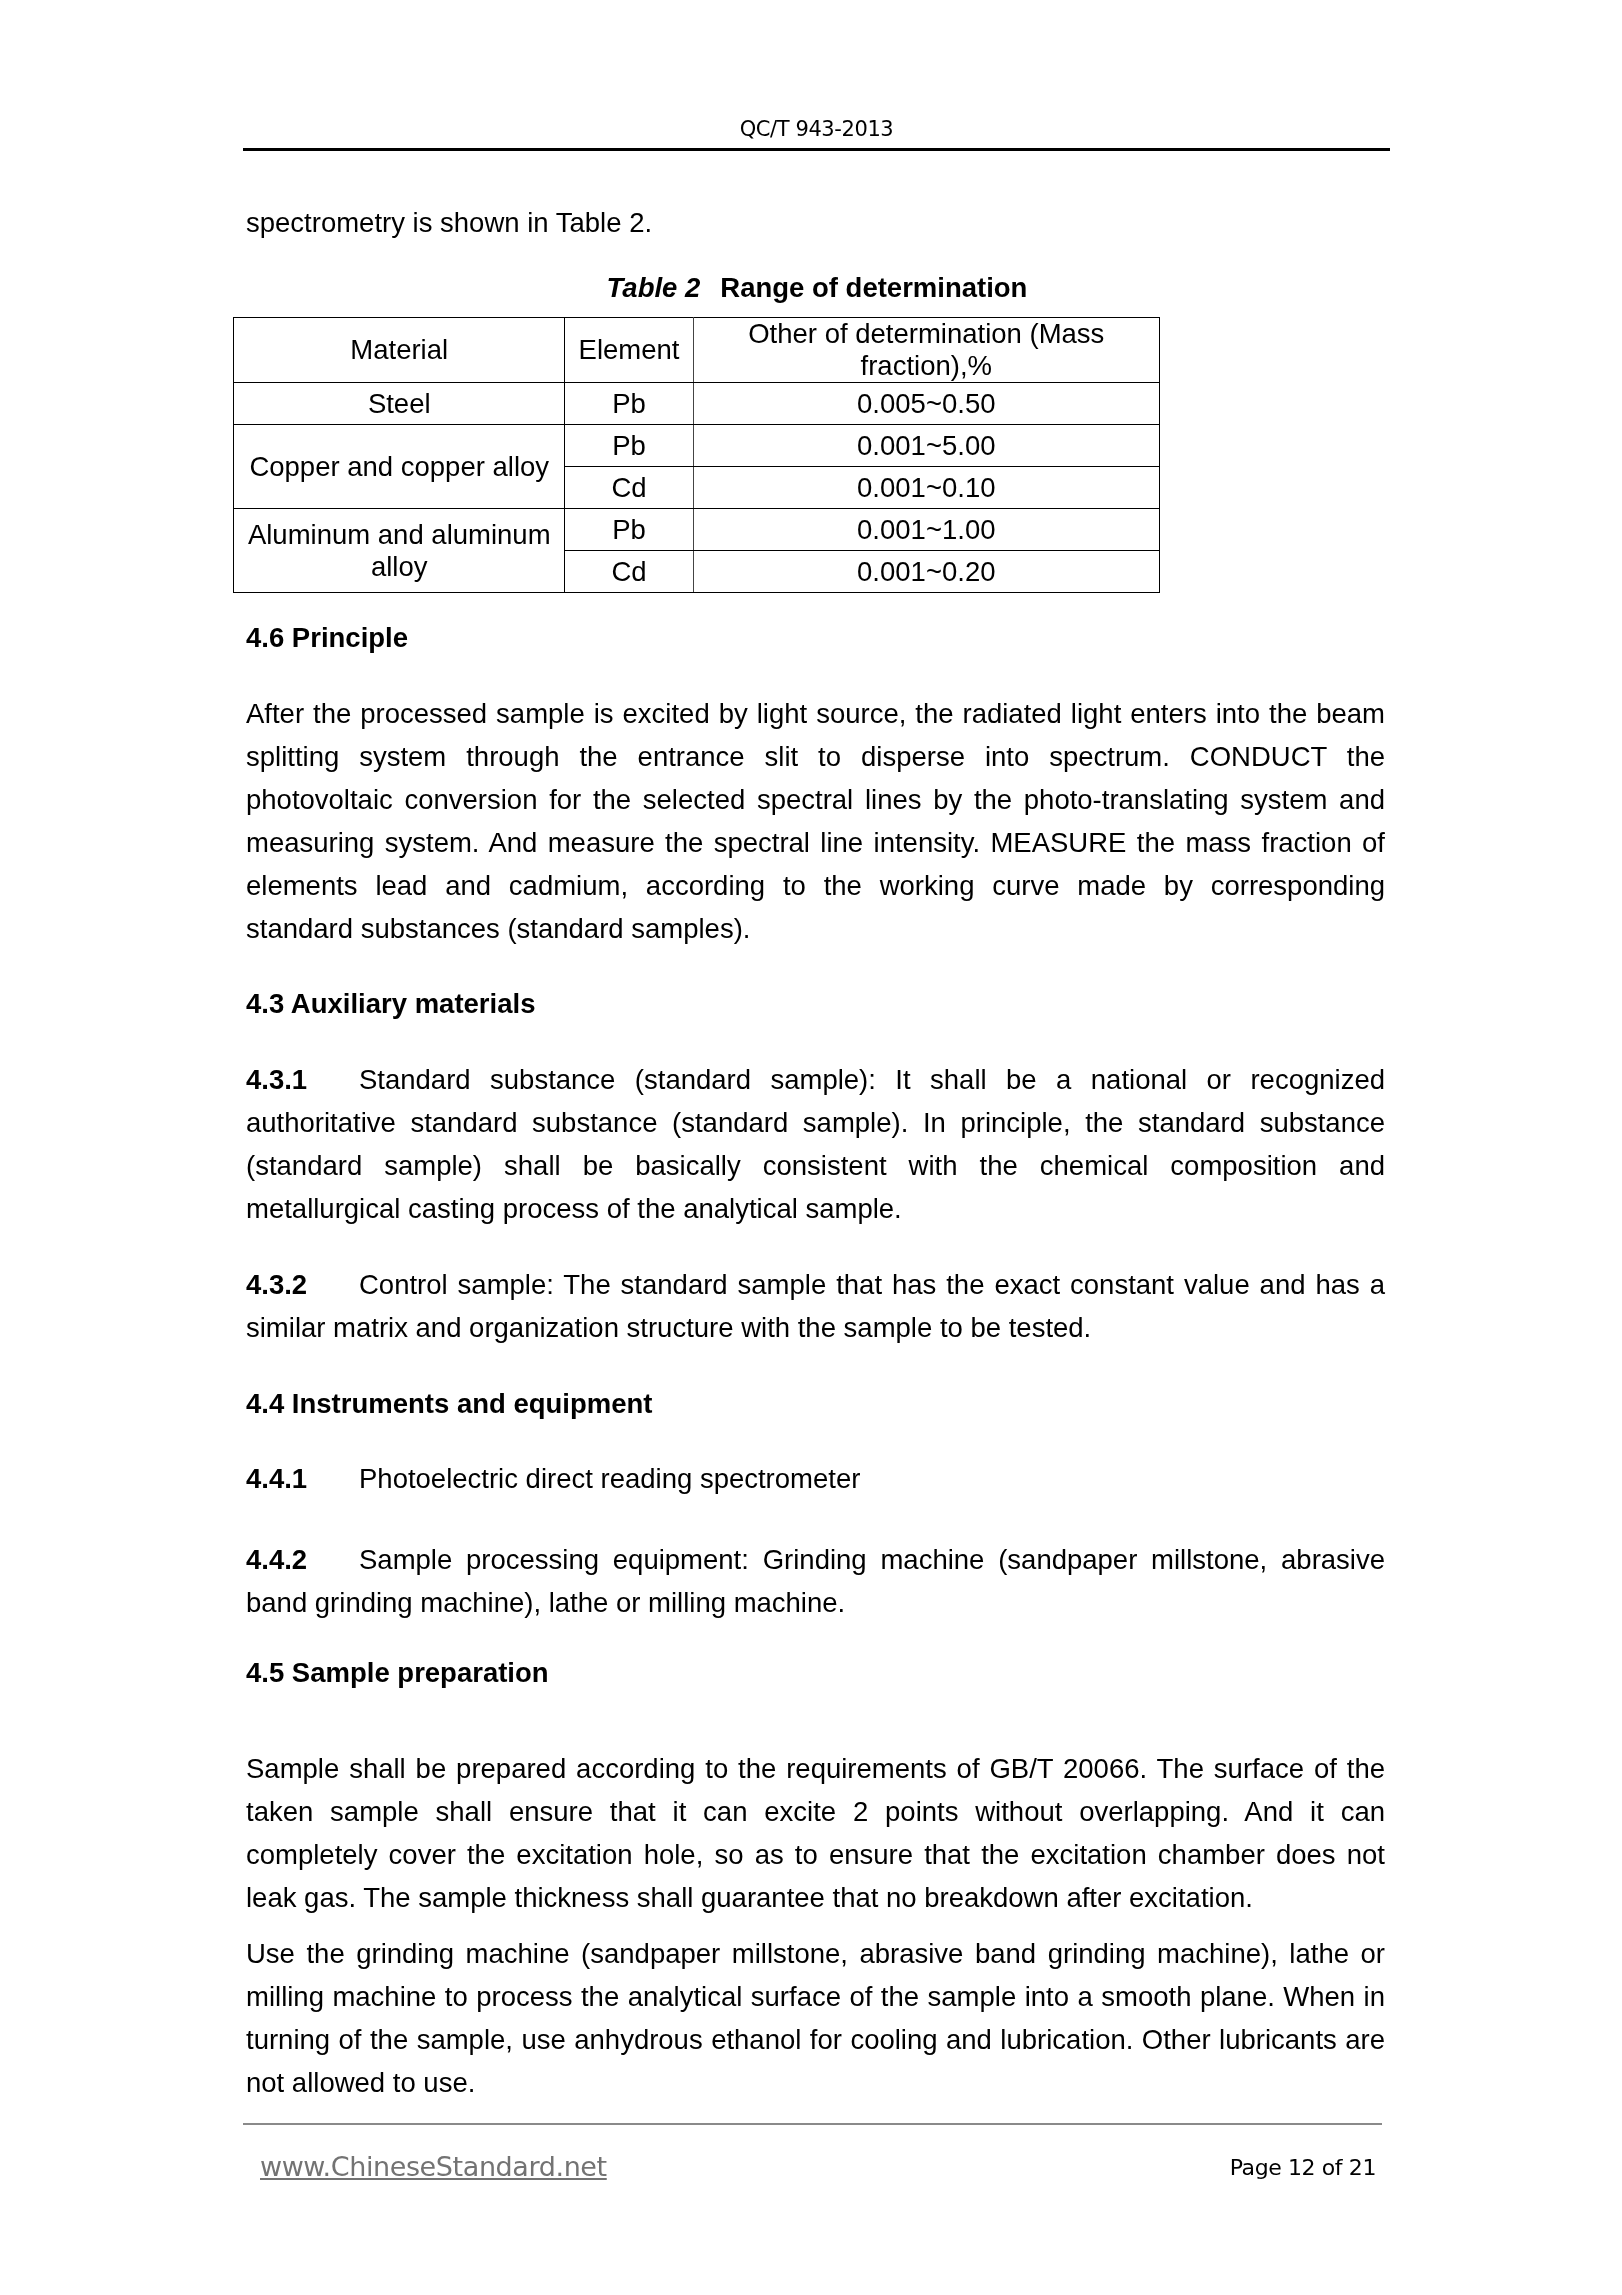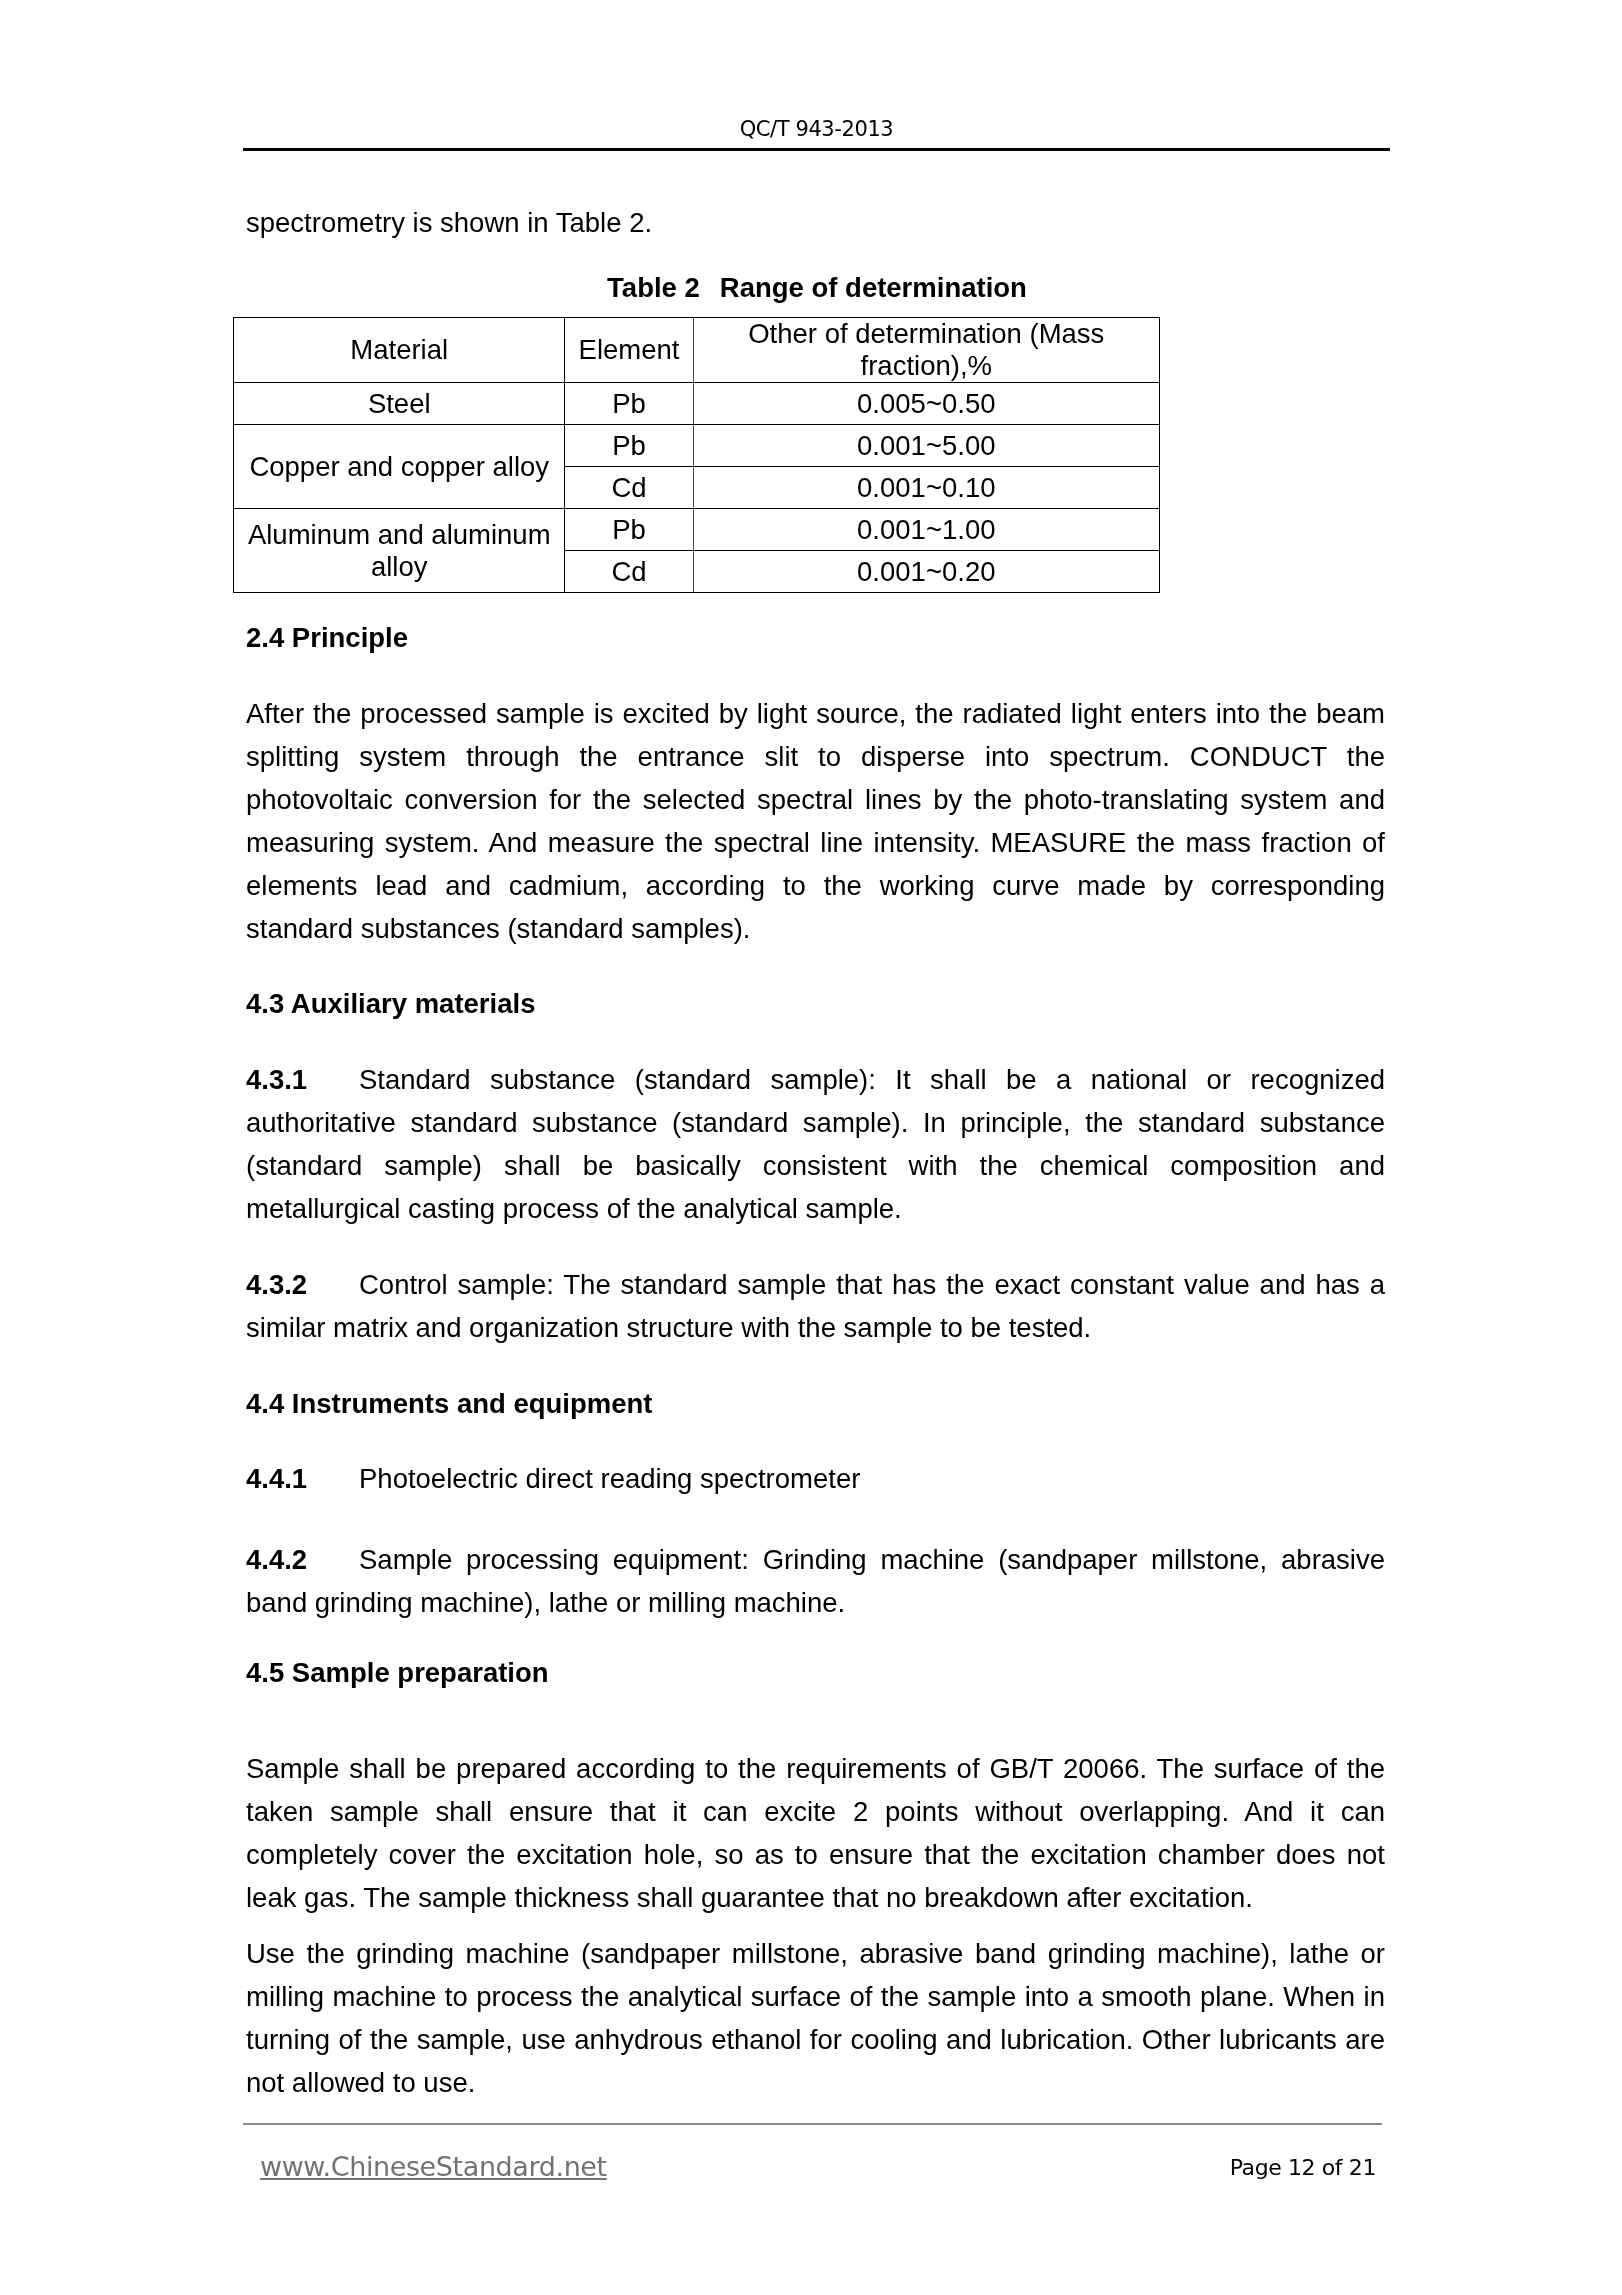--- a/index.html
+++ b/index.html
@@ -8,21 +8,21 @@
   .page-header-text { position: absolute; left: 243px; width: 1147px; top: 117px;
          text-align: center; font-size: 21px; font-family: "DejaVu Sans", sans-serif; letter-spacing: -0.4px; }
   .header-rule { position: absolute; left: 243px; width: 1147px; top: 148px; height: 2.5px; background: #000; }
   .content { position: absolute; left: 246px; width: 1139px; top: 0; }
   .line-text { position: absolute; left: 0; width: 1139px; font-size: 27.5px; line-height: 43px; }
   .para { position: absolute; left: 0; width: 1139px; font-size: 27.5px; line-height: 43px; text-align: justify; }
   .heading { position: absolute; left: 0; font-size: 27.5px; font-weight: bold; line-height: 43px; }
   .clause-num { font-weight: bold; display: inline-block; width: 113px; }
   .table-caption { position: absolute; left: 233px; width: 1168px; top: 272px; text-align: center;
          font-size: 27.5px; font-weight: bold; }
-  .table-caption .cap-num { margin-right: 20px; }
+  .table-caption .cap-num { margin-right: 20px; font-style: italic; }
   table.range { position: absolute; left: 233px; top: 317px; width: 927px; border-collapse: collapse;
          font-size: 27.5px; }
   table.range td, table.range th { border: 1.7px solid #000; height: 41px; padding: 0; text-align: center;
          font-weight: normal; vertical-align: middle; }
   table.range td.col-el, table.range th.col-el { border-left: 0.8px solid #444; border-right: 0.8px solid #444; }
   .footer-rule { position: absolute; left: 243px; width: 1139px; top: 2123px; height: 1.7px; background: #8a8a8a; }
   .footer-link { position: absolute; left: 260px; top: 2151px; font-size: 27px; color: #737373;
          text-decoration: underline; font-family: "DejaVu Sans", sans-serif; letter-spacing: -0.4px; }
   .footer-page { position: absolute; right: 247px; top: 2155px; font-size: 22px;
          font-family: "DejaVu Sans", sans-serif; letter-spacing: -0.4px; }
@@ -74,21 +74,21 @@
     <td>0.001~1.00</td>
   </tr>
   <tr>
     <td class="col-el">Cd</td>
     <td>0.001~0.20</td>
   </tr>
 </tbody>
   </table>
 
 <div class="content">
-  <div class="heading" style="top:616px;">2.4  Principle</div>
+  <div class="heading" style="top:616px;">4.6  Principle</div>
   <div class="para" style="top:692px;">After the processed sample is excited by light source, the radiated light enters into the beam splitting system through the entrance slit to disperse into spectrum. CONDUCT the photovoltaic conversion for the selected spectral lines by the photo-translating system and measuring system. And measure the spectral line intensity. MEASURE the mass fraction of elements lead and cadmium, according to the working curve made by corresponding standard substances (standard samples).</div>
 
   <div class="heading" style="top:982px;">4.3  Auxiliary materials</div>
   <div class="para" style="top:1058px;">
     <span class="clause-num">4.3.1</span><span>Standard substance (standard sample): It shall be a national or recognized authoritative standard substance (standard sample). In principle, the standard substance (standard sample) shall be basically consistent with the chemical composition and metallurgical casting process of the analytical sample.</span>
   </div>
   <div class="para" style="top:1263px;">
     <span class="clause-num">4.3.2</span><span>Control sample: The standard sample that has the exact constant value and has a similar matrix and organization structure with the sample to be tested.</span>
   </div>
 

